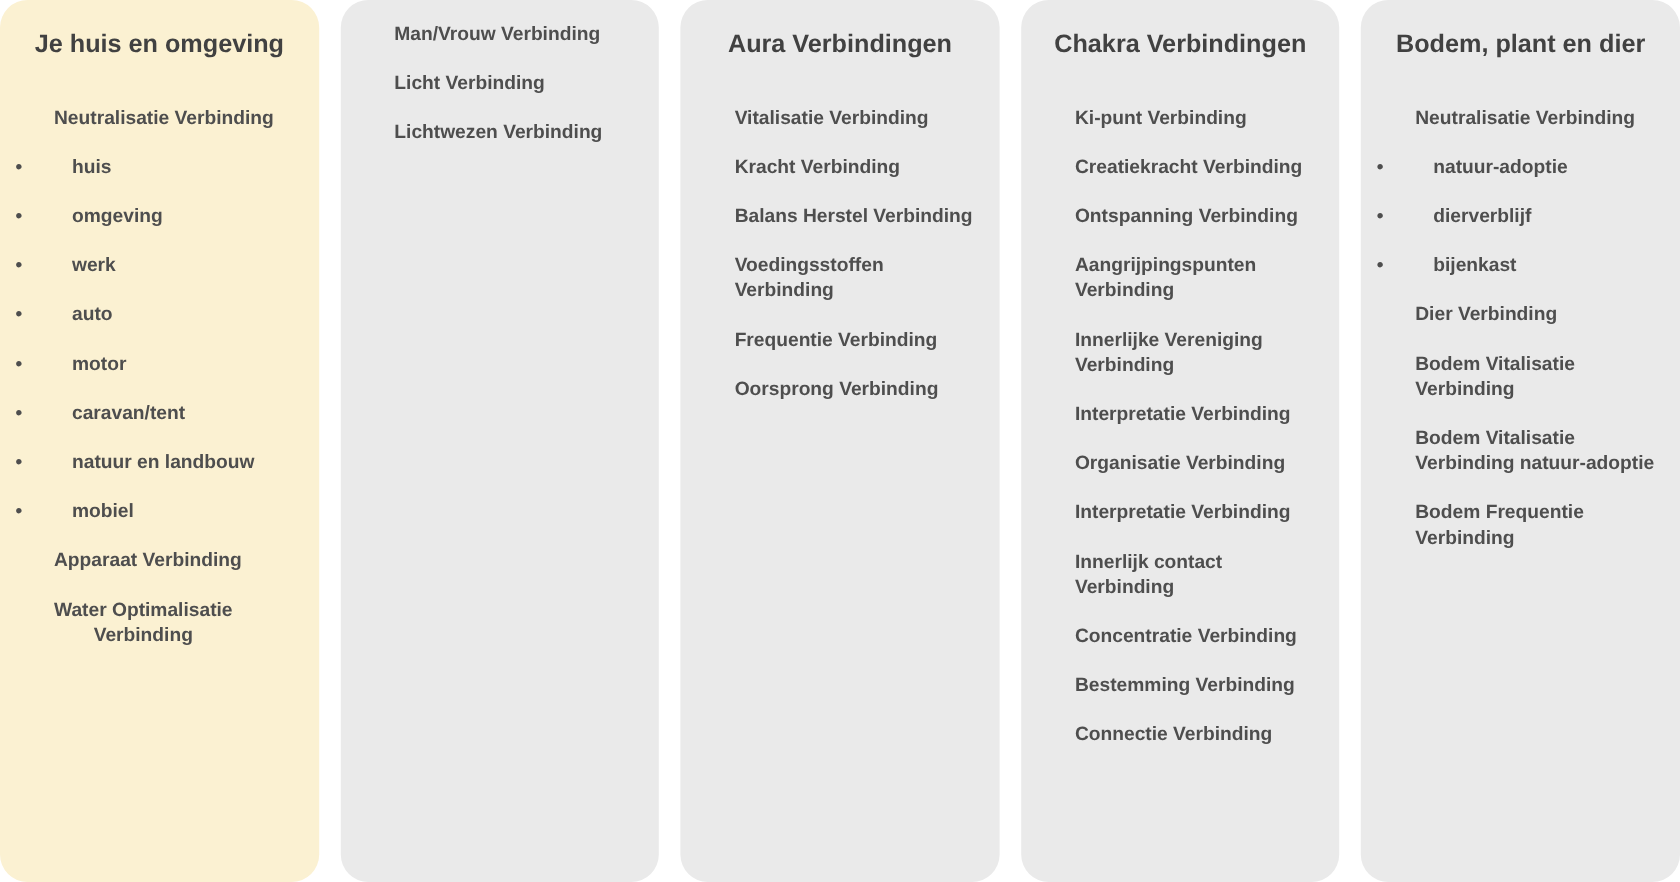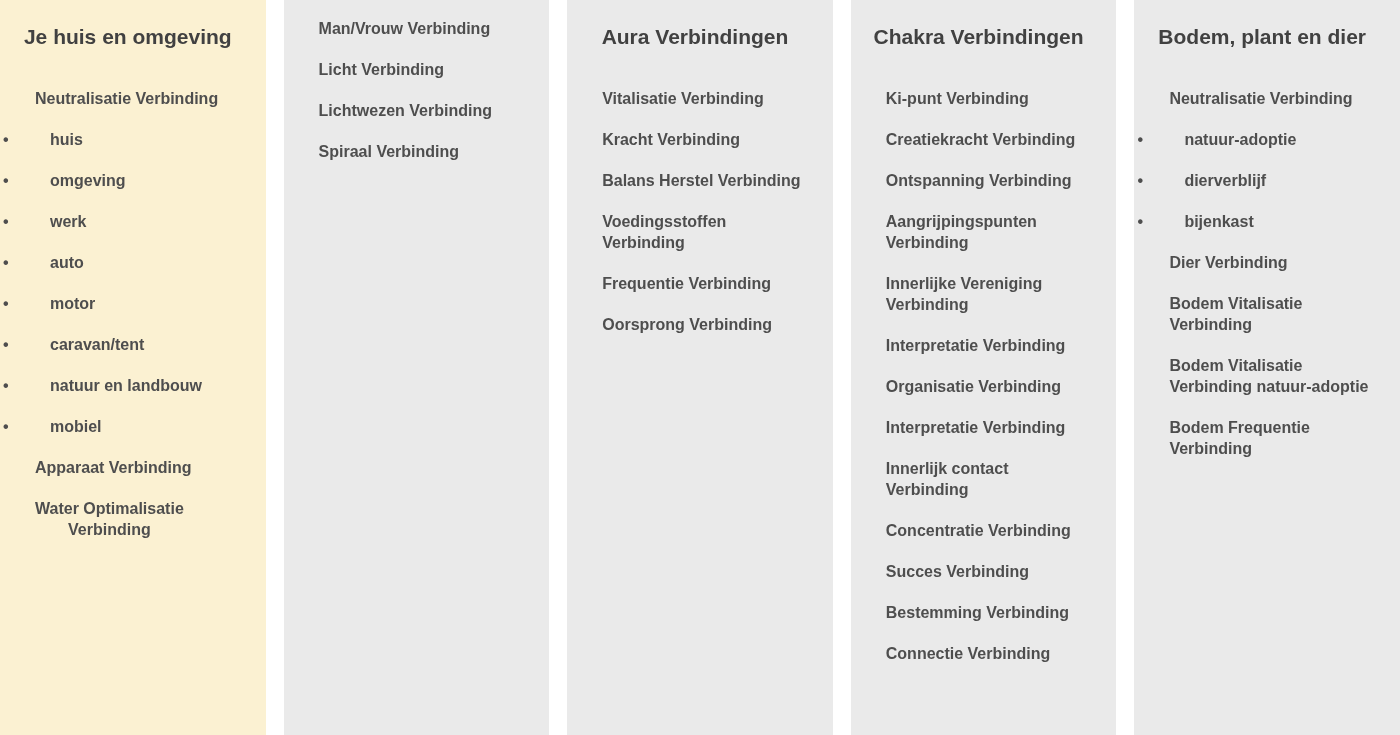--- a/index.html
+++ b/index.html
@@ -14,22 +14,23 @@
   .board {
     display: flex;
     width: 1400px;
     height: 735px;
     gap: 18px;
     background: #ffffff;
   }
   .col {
     flex: 1 1 0;
     box-sizing: border-box;
-    padding: 18px 13px 0 3px;
+    padding: 18px 13px 0 13px;
     background: var(--col-bg, #eaeaea);
+    border-radius: 23px;
   }
   .col.highlight {
     background: var(--hl-bg, #fbf1d2);
   }
   .col-title {
     font-size: 21px;
     font-weight: bold;
     line-height: 26px;
     color: var(--head-color, #414141);
     text-align: center;
@@ -111,23 +112,20 @@
     <div class="col">
       <div class="item">
         <span class="txt">Man/Vrouw Verbinding</span>
       </div>
       <div class="item">
         <span class="txt">Licht Verbinding</span>
       </div>
       <div class="item">
         <span class="txt">Lichtwezen Verbinding</span>
       </div>
-      <div class="item">
-        <span class="txt">Spiraal Verbinding</span>
-      </div>
     </div>
     <div class="col">
       <div class="col-title">Aura Verbindingen</div>
       <div class="item">
         <span class="txt">Vitalisatie Verbinding</span>
       </div>
       <div class="item">
         <span class="txt">Kracht Verbinding</span>
       </div>
       <div class="item">
@@ -171,23 +169,20 @@
       </div>
       <div class="item">
         <span class="txt">Interpretatie Verbinding</span>
       </div>
       <div class="item">
         <span class="txt">Innerlijk contact
 Verbinding</span>
       </div>
       <div class="item">
         <span class="txt">Concentratie Verbinding</span>
-      </div>
-      <div class="item">
-        <span class="txt">Succes Verbinding</span>
       </div>
       <div class="item">
         <span class="txt">Bestemming Verbinding</span>
       </div>
       <div class="item">
         <span class="txt">Connectie Verbinding</span>
       </div>
     </div>
     <div class="col">
       <div class="col-title">Bodem, plant en dier</div>

